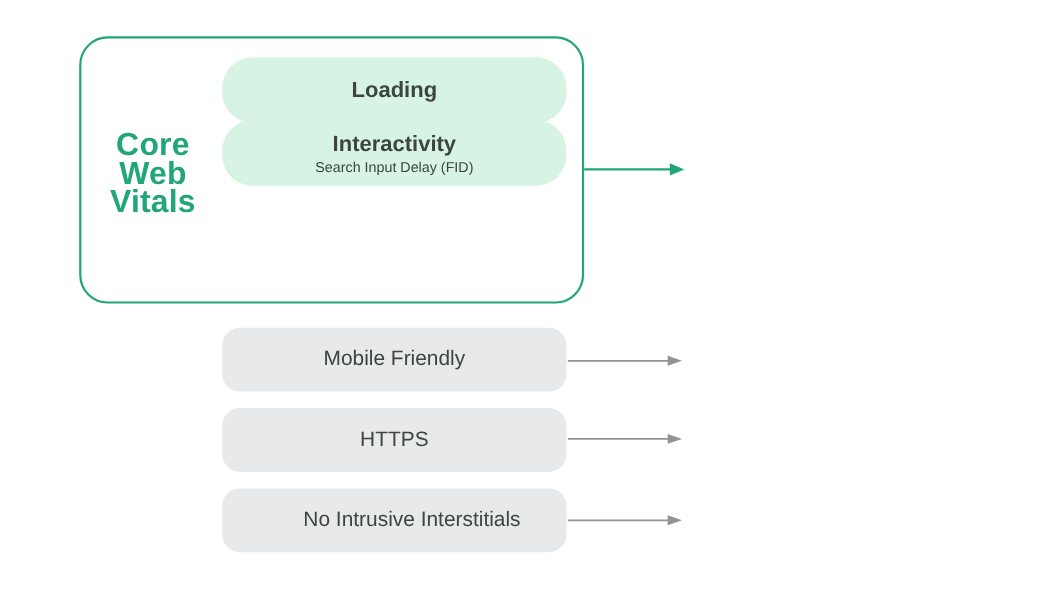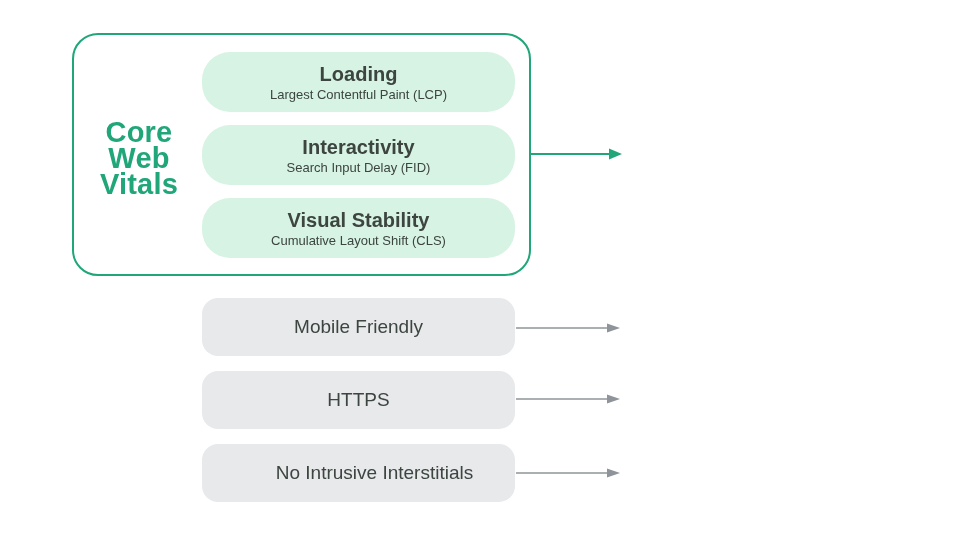--- a/index.html
+++ b/index.html
@@ -30,21 +30,21 @@
     text-align:center;letter-spacing:.2px;
   }
 
   
   .vital-pill{
     position:absolute;left:202px;width:313px;height:60px;border-radius:28px;
     background:var(--mint);display:flex;flex-direction:column;
     align-items:center;justify-content:center;gap:2px;
   }
   .vital-pill.p0{top:52px;}
-  .vital-pill.p1{top:125px;}
+  .vital-pill.p1{top:109px;}
   .vital-pill.p2{top:198px;}
   .vital-title{color:var(--dark-text);font-size:20px;font-weight:600;line-height:22px;}
   .vital-subtitle{color:var(--dark-text);font-size:13px;line-height:15px;}
 
   
   .signal-pill{
     position:absolute;left:202px;width:313px;height:58px;border-radius:16px;
     background:var(--gray-pill);display:flex;align-items:center;justify-content:center;
   }
   .signal-pill.s0{top:298px;}
@@ -76,32 +76,27 @@
 <body>
 
 <div class="stage">
 
   <div class="cwv-group"></div>
 
   <div class="cwv-label">Core Web Vitals</div>
 
   <div class="vital-pill p0">
     <div class="vital-title">Loading</div>
-    <div class="vital-subtitle">Largest Contentful Paint (LCP)</div>
   </div>
 
   <div class="vital-pill p1">
     <div class="vital-title">Interactivity</div>
     <div class="vital-subtitle">Search Input Delay (FID)</div>
   </div>
 
-  <div class="vital-pill p2">
-    <div class="vital-title">Visual Stability</div>
-    <div class="vital-subtitle">Cumulative Layout Shift (CLS)</div>
-  </div>
 
   <svg class="arrow green arrow-cwv" width="91" height="14" viewBox="0 0 91 14">
     <line x1="0" y1="7" x2="79" y2="7" stroke="currentColor" stroke-width="2"></line>
     <polygon points="78,1.5 91,7 78,12.5" fill="currentColor"></polygon>
   </svg>
 
   <div class="signal-pill s1">
     <div class="signal-label">HTTPS</div>
   </div>
   <div class="signal-pill s0">

